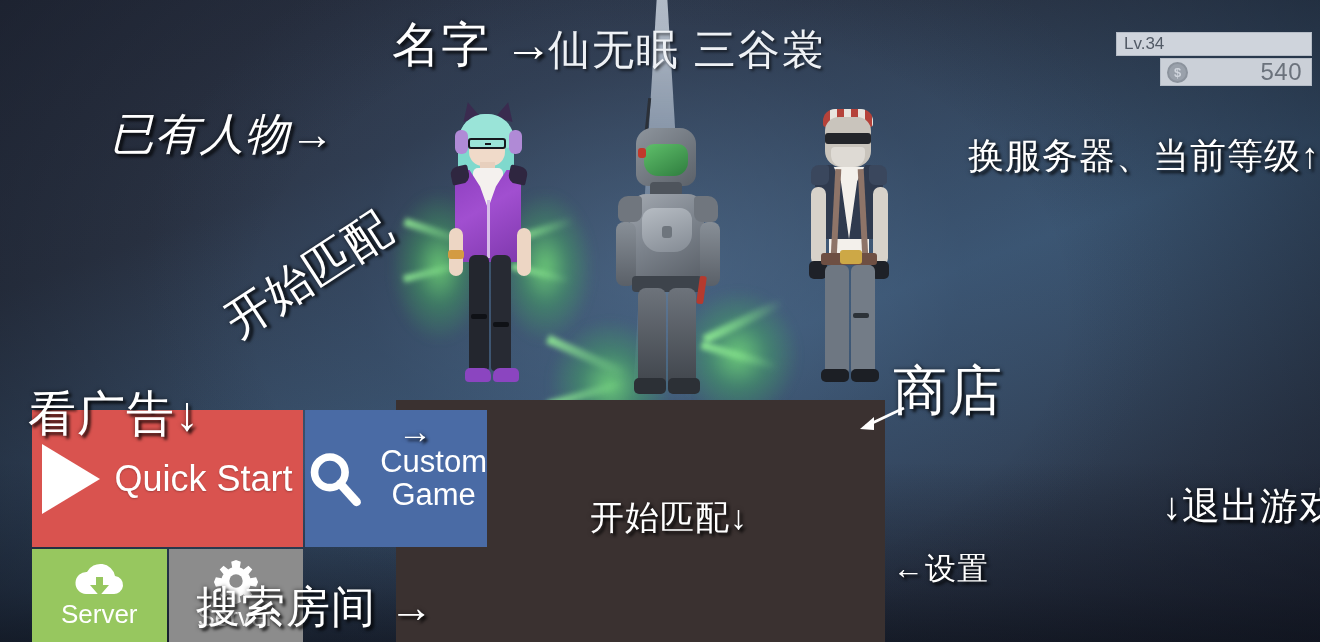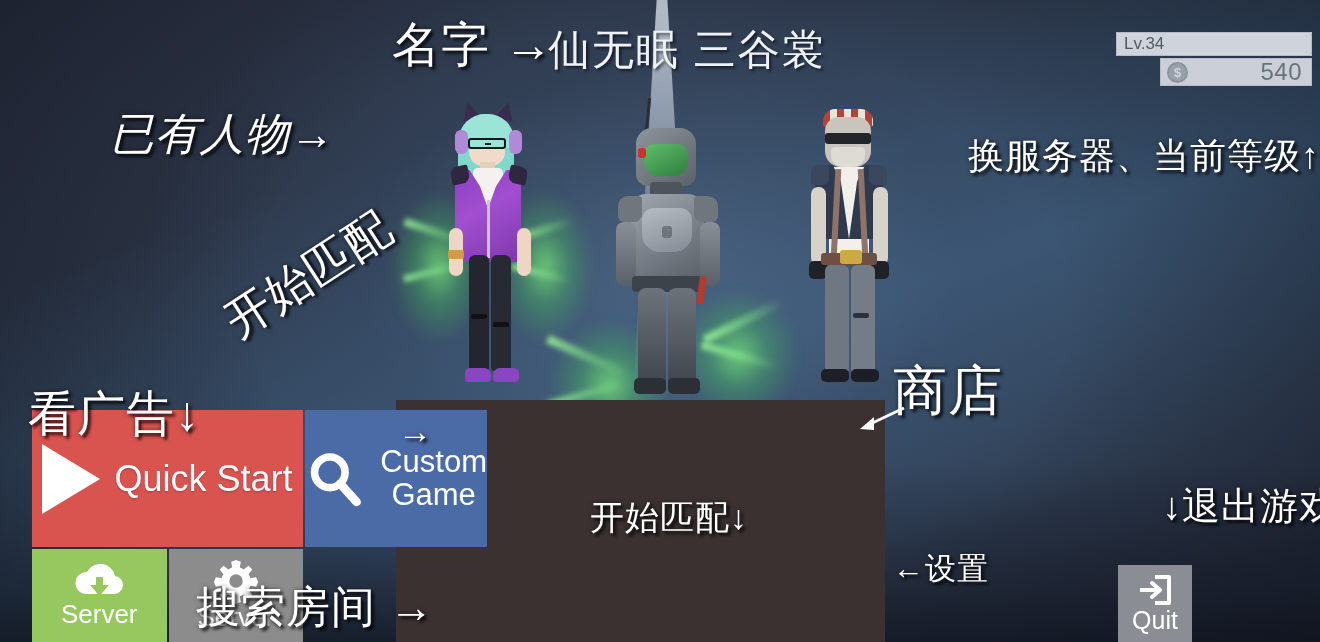--- a/index.html
+++ b/index.html
@@ -393,28 +393,20 @@
         <svg width="46" height="46" viewBox="0 0 48 48">
           <path fill="#fff" d="M24 2 l5 2 -1 6 a15 15 0 0 1 4 2 l5-4 4 4 -4 5 a15 15 0 0 1 2 4 l6-1 2 5 -2 5 -6-1 a15 15 0 0 1-2 4 l4 5 -4 4 -5-4 a15 15 0 0 1-4 2 l1 6 -5 2 -5-2 1-6 a15 15 0 0 1-4-2 l-5 4 -4-4 4-5 a15 15 0 0 1-2-4 l-6 1 -2-5 2-5 6 1 a15 15 0 0 1 2-4 l-4-5 4-4 5 4 a15 15 0 0 1 4-2 l-1-6 Z"></path>
           <circle cx="24" cy="24" r="7" fill="#8c8c8c"></circle>
         </svg>
         <span class="label">Server</span>
       </div>
     </div>
   </div>
 
 
-  <div id="quit-button">
-    <svg width="36" height="34" viewBox="0 0 36 34">
-      <path d="M18 4 H32 V30 H18" fill="none" stroke="#fff" stroke-width="4" stroke-linejoin="round"></path>
-      <line x1="3" y1="17" x2="21" y2="17" stroke="#fff" stroke-width="4"></line>
-      <path d="M15 10 L23 17 L15 24" fill="none" stroke="#fff" stroke-width="4" stroke-linejoin="round" stroke-linecap="round"></path>
-    </svg>
-    <span class="label">Quit</span>
-  </div>
 
   <div class="anno-cn" id="anno-name">名字 →</div>
   <div id="name-values">仙无眠 三谷裳</div>
 
   <div class="anno-cn" id="anno-chars">已有人物→</div>
   <div class="anno-cn" id="anno-coinlv">换服务器、当前等级↑</div>
   <div class="anno-cn" id="anno-match">开始匹配</div>
   <div class="anno-cn" id="anno-match-arrow">→</div>
   <div class="anno-cn" id="anno-ad">看广告↓</div>
   <div class="anno-cn" id="anno-shop">商店</div>

